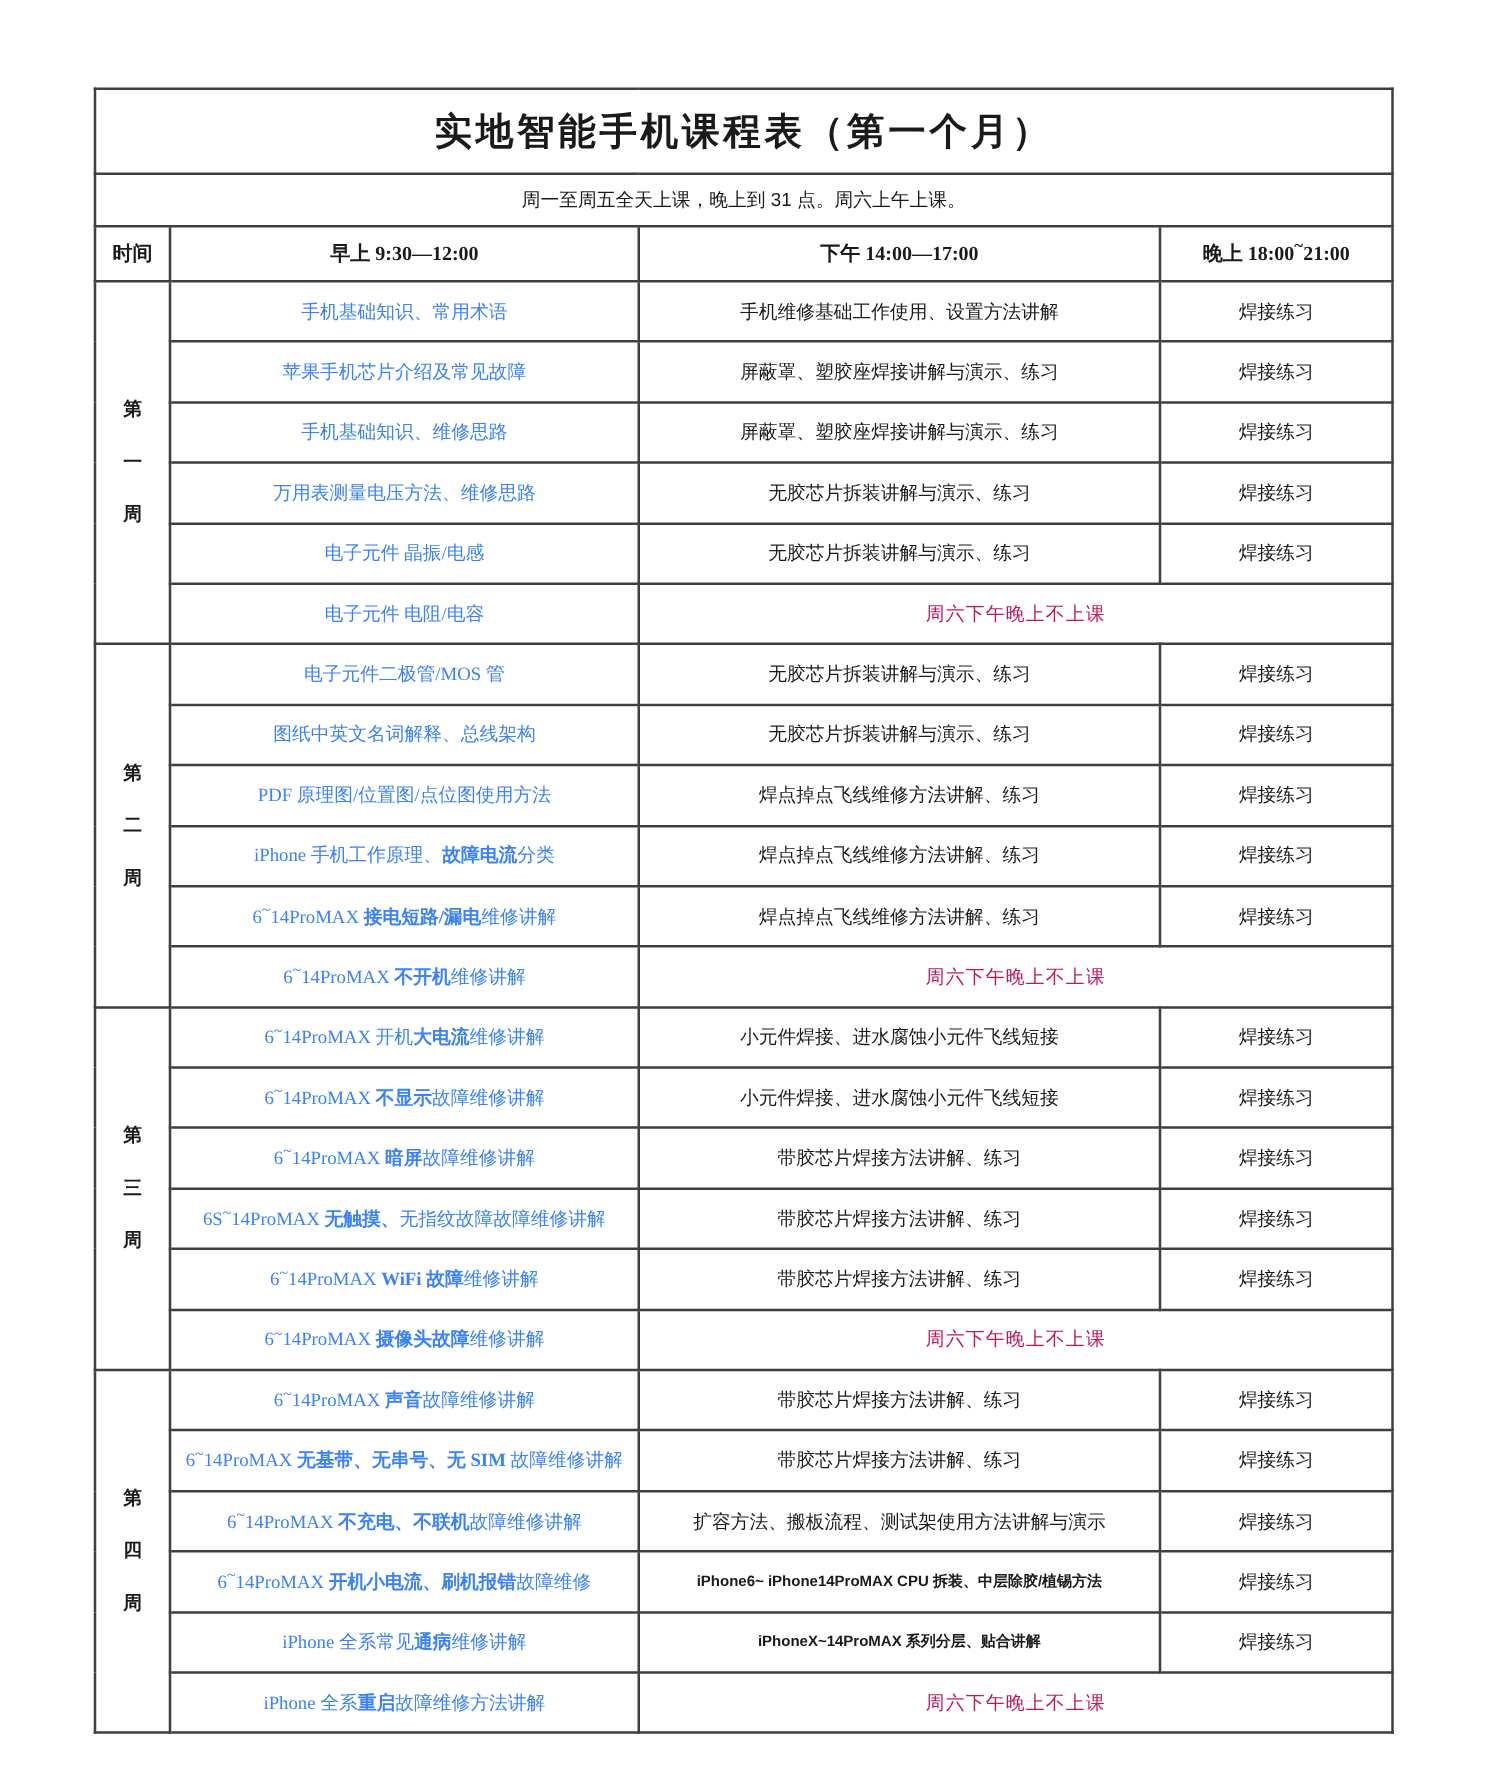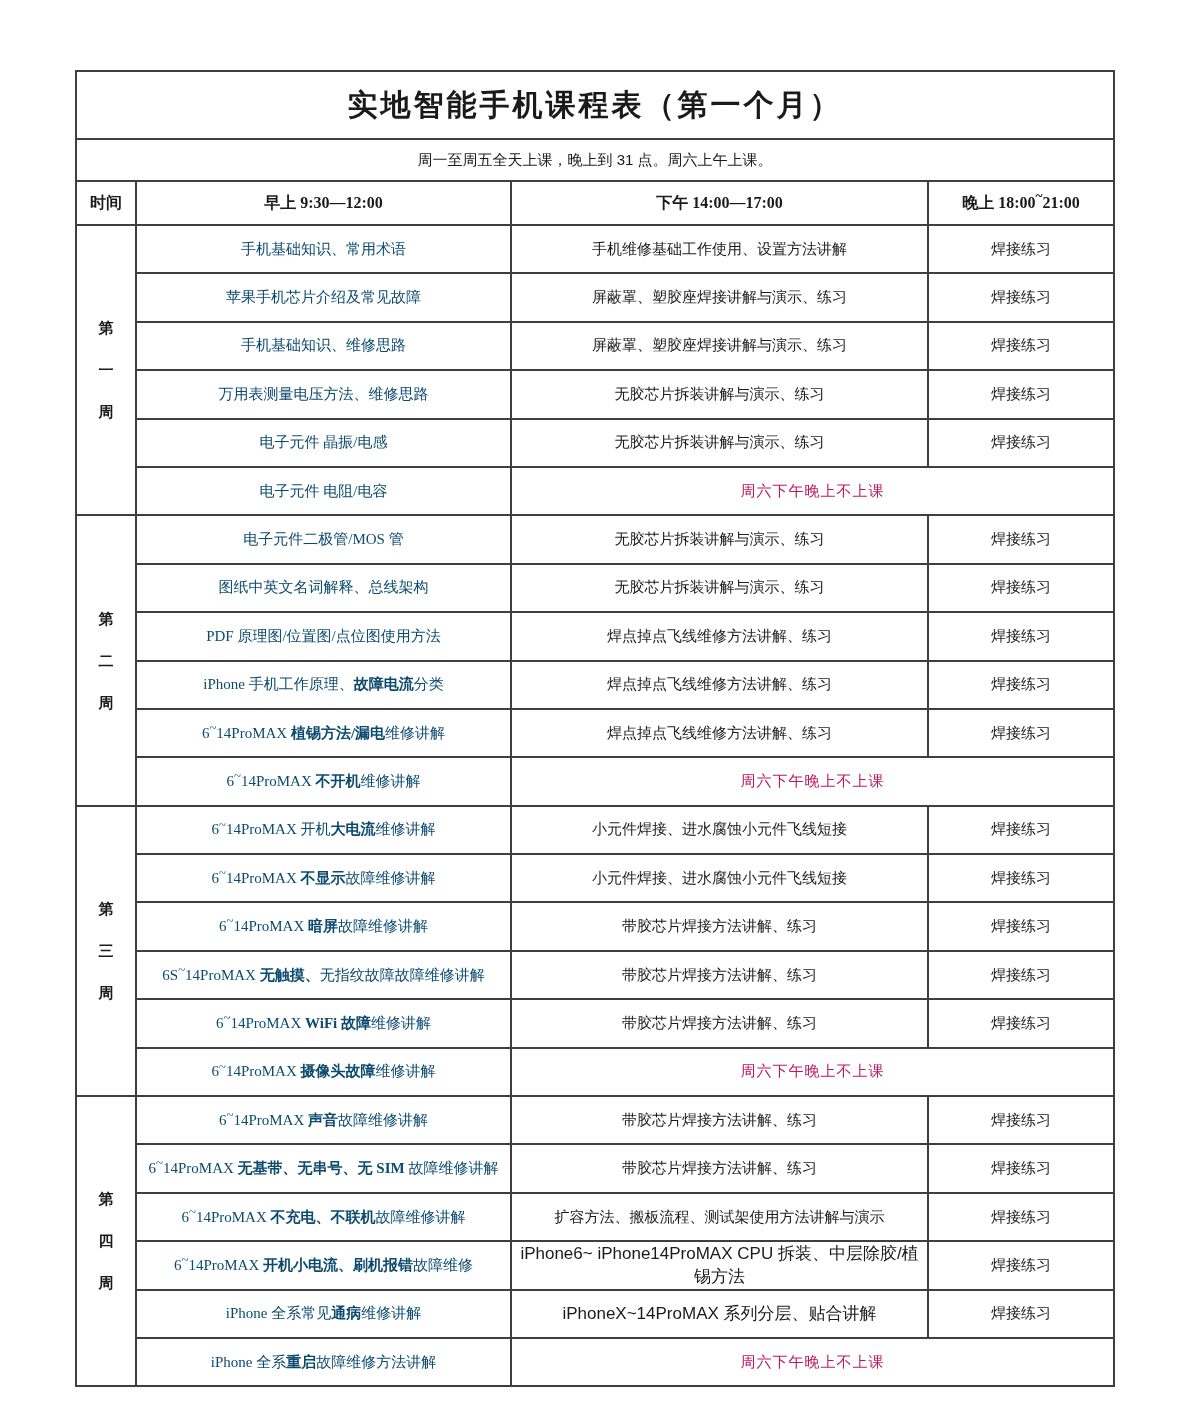--- a/index.html
+++ b/index.html
@@ -51,27 +51,27 @@
   .data-row td {
     height: 46.4px;
     font-size: 15px;
   }
   .week-label {
     font-size: 24px;
     font-weight: bold;
     line-height: 42px;
     padding: 0;
   }
-  .cell.morning { color: #0c4a6e; }
+  .cell.morning { color: #3b82f6; }
   .cell.morning .b { font-weight: bold; }
   .cell.closed { color: #be185d; letter-spacing: 1px; }
   .cell.sans {
     font-family: "Liberation Sans", sans-serif;
-    font-weight: 400;
-    font-size: 17px;
+    font-weight: 700;
+    font-size: 12px;
   }
   .tld {
     display: inline-block;
     vertical-align: 0.45em;
     font-size: 0.85em;
     line-height: 0;
   }
 </style>
 </head>
 <body>
@@ -152,21 +152,21 @@
           <td class="cell morning"><span class="">PDF 原理图/位置图/点位图使用方法</span></td>
           <td class="cell afternoon">焊点掉点飞线维修方法讲解、练习</td>
           <td class="cell evening">焊接练习</td>
         </tr>
         <tr class="data-row">
           <td class="cell morning"><span class="">iPhone 手机工作原理、</span><span class="b">故障电流</span><span class="">分类</span></td>
           <td class="cell afternoon">焊点掉点飞线维修方法讲解、练习</td>
           <td class="cell evening">焊接练习</td>
         </tr>
         <tr class="data-row">
-          <td class="cell morning"><span class="">6<span class="tld">~</span>14ProMAX </span><span class="b">植锡方法/漏电</span><span class="">维修讲解</span></td>
+          <td class="cell morning"><span class="">6<span class="tld">~</span>14ProMAX </span><span class="b">接电短路/漏电</span><span class="">维修讲解</span></td>
           <td class="cell afternoon">焊点掉点飞线维修方法讲解、练习</td>
           <td class="cell evening">焊接练习</td>
         </tr>
         <tr class="data-row">
           <td class="cell morning"><span class="">6<span class="tld">~</span>14ProMAX </span><span class="b">不开机</span><span class="">维修讲解</span></td>
           <td colspan="2" class="cell closed">周六下午晚上不上课</td>
         </tr>
         <tr class="data-row">
           <td rowspan="6" class="week-label">
             <div>第</div>

